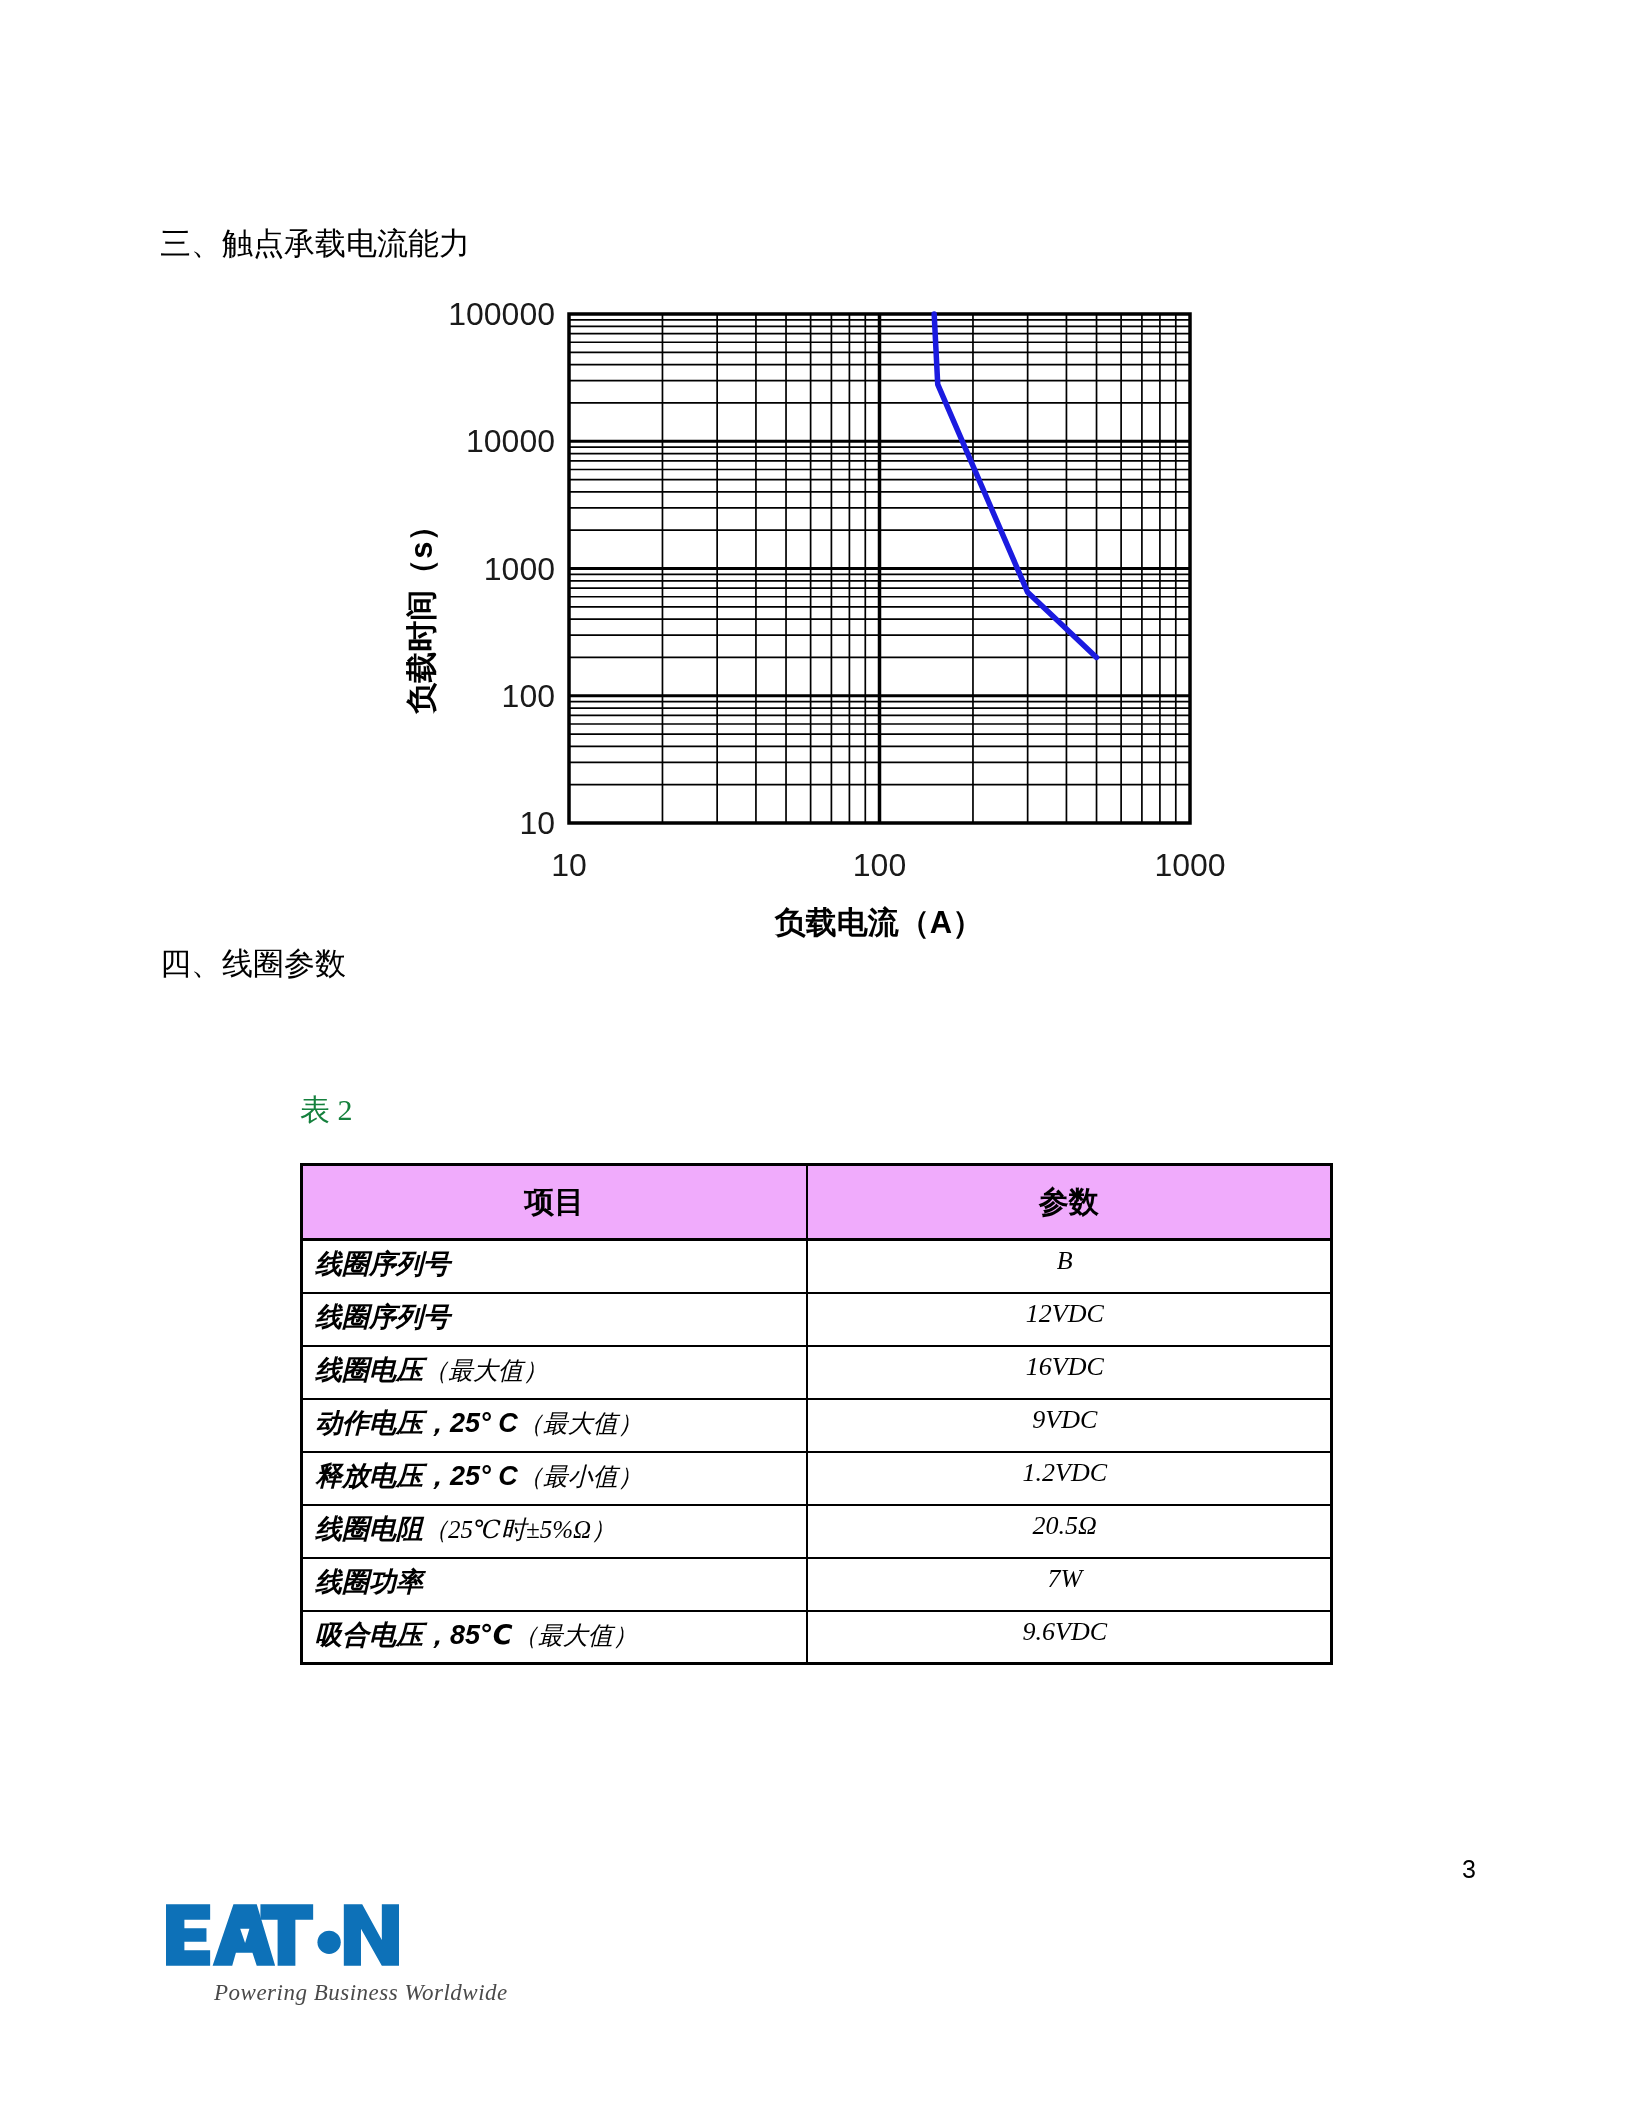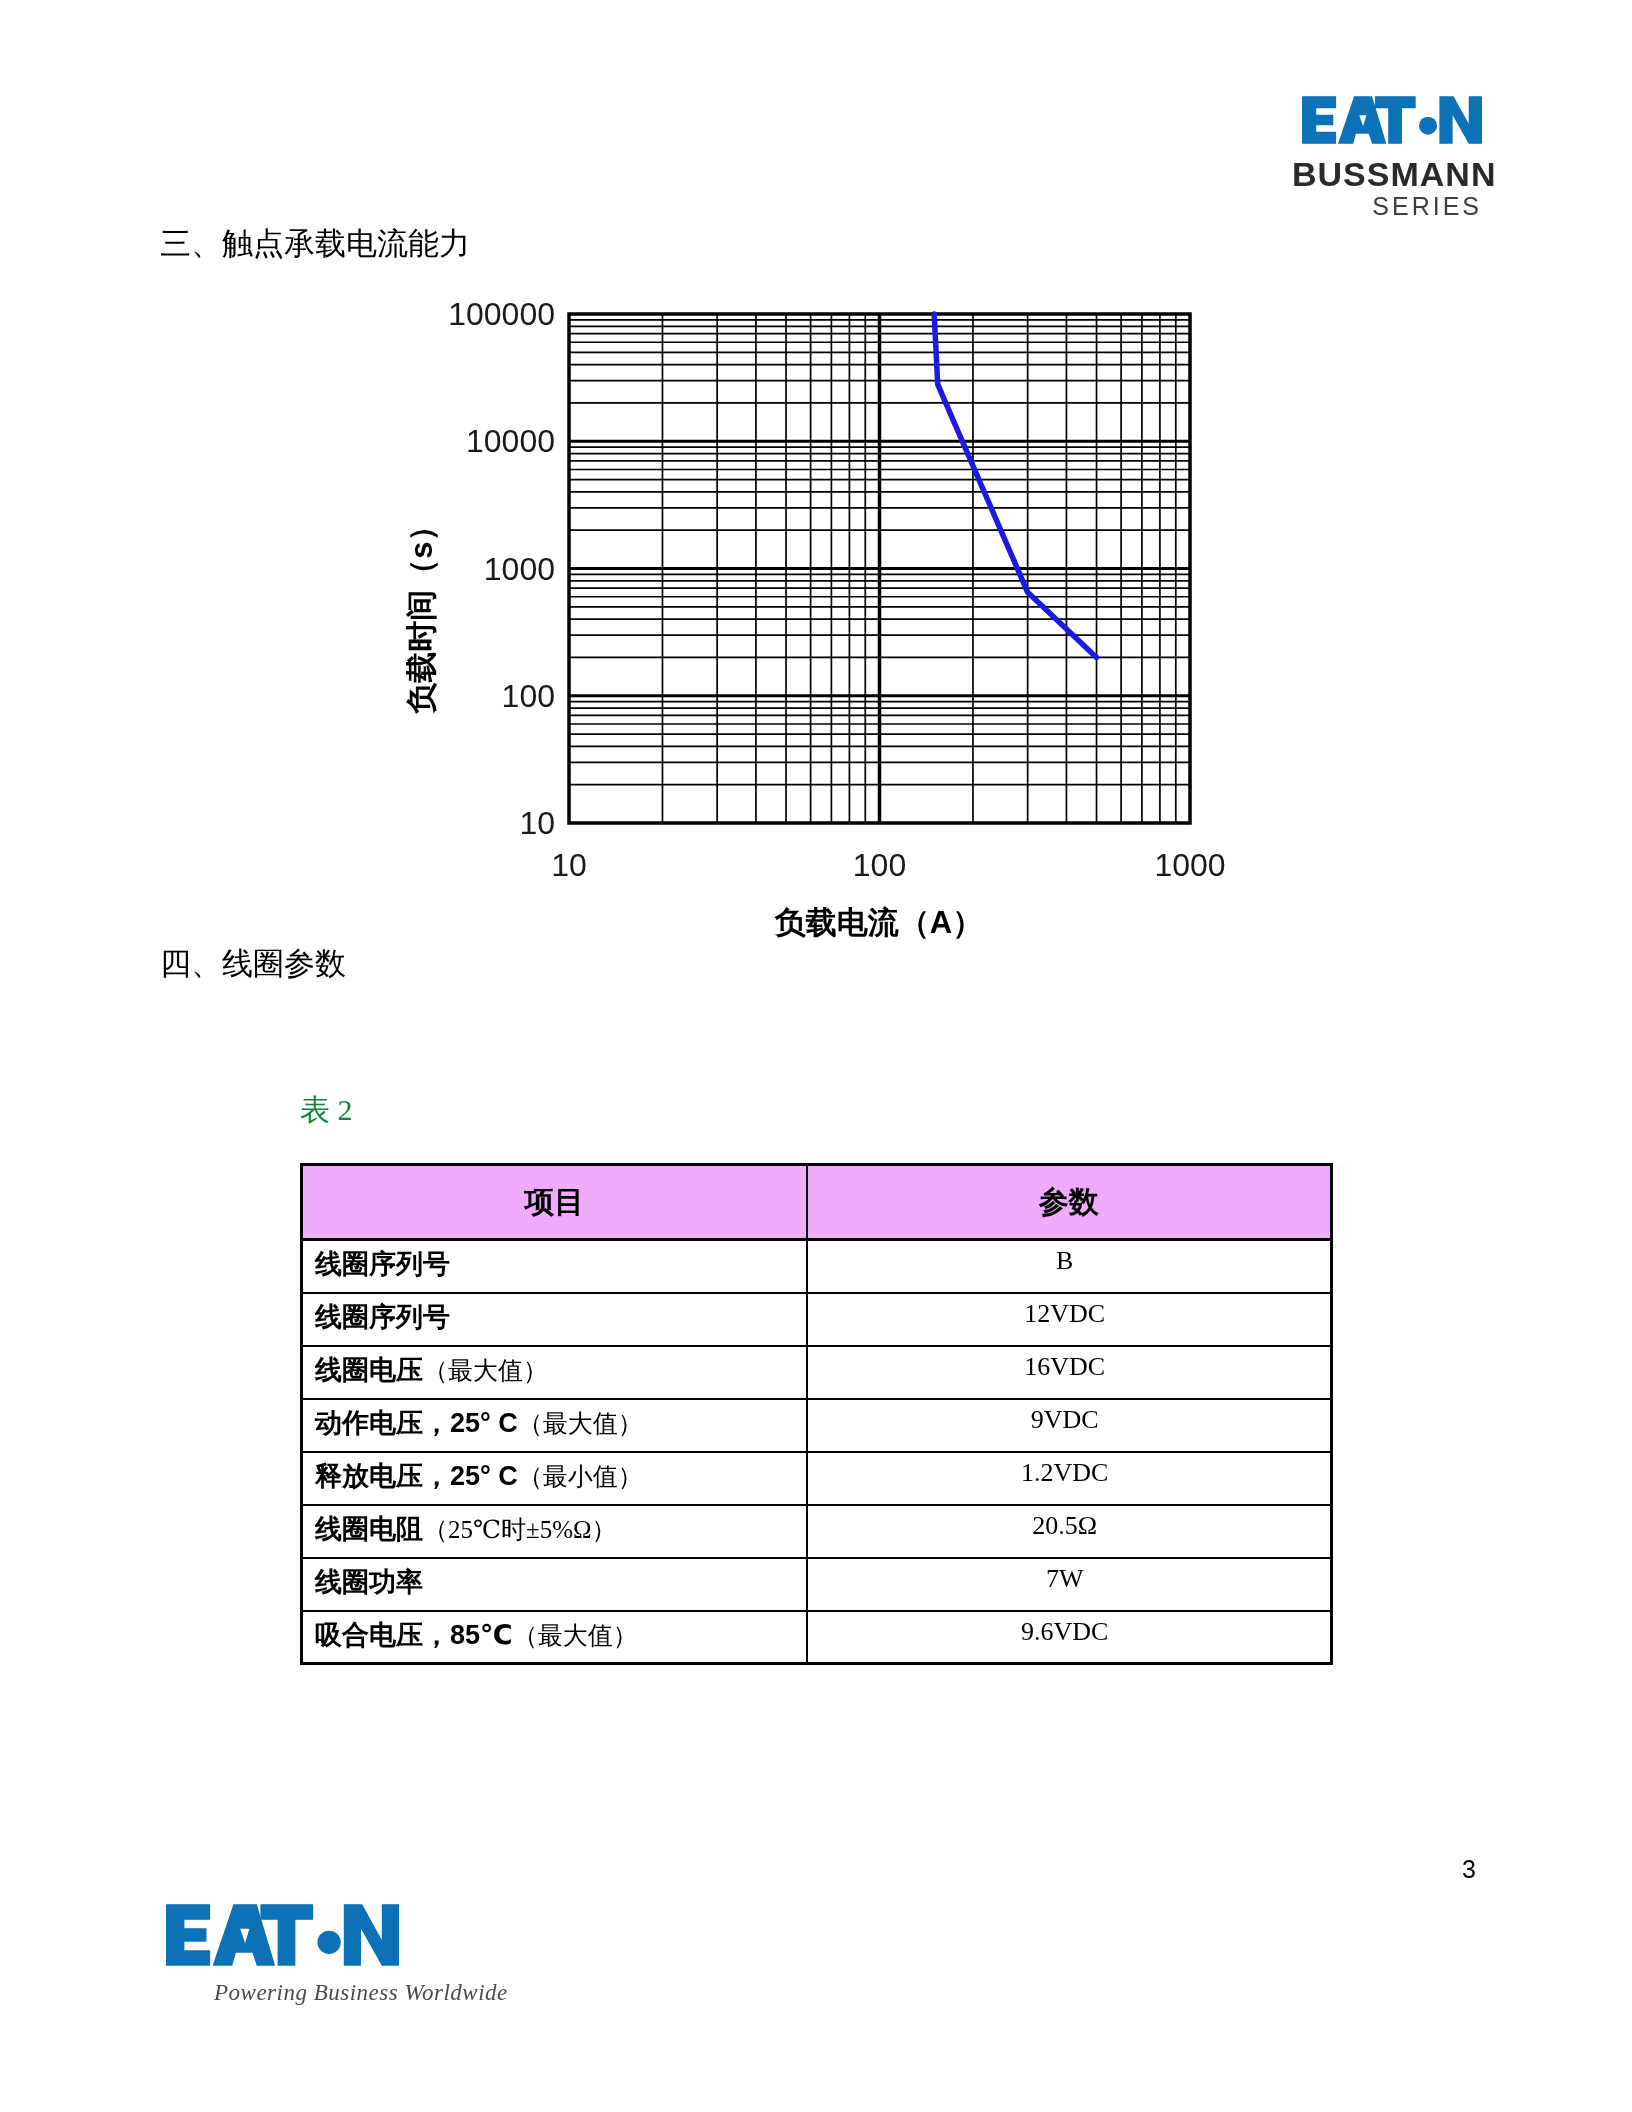--- a/index.html
+++ b/index.html
@@ -26,21 +26,21 @@
     font-size:31px;fill:#000;}
   
   .tbl-caption{position:absolute;left:300px;top:1090px;width:1030px;text-align:left;
     font-size:30px;color:#15803d;}
   table.param-table{position:absolute;left:300px;top:1163px;width:1030px;
     border-collapse:collapse;table-layout:fixed;border:3px solid #000;}
   .param-table th,.param-table td{border:2px solid #000;box-sizing:border-box;}
   .param-table thead th{background:#f0abfc;height:75px;vertical-align:middle;text-align:center;
     font-family:"Liberation Serif","DejaVu Serif",serif;font-weight:700;font-size:30px;
     border-bottom:3px solid #000;}
-  .param-table tbody td{height:53px;vertical-align:top;padding:5px 8px 0 0;}
+  .param-table tbody td{height:53px;vertical-align:top;padding:5px 8px 0 0;font-style:italic;}
   .param-table tbody td:first-child{padding-left:12px;}
   .param-table .lbl{font-family:"Liberation Sans","DejaVu Sans",sans-serif;font-weight:700;
     font-size:27px;}
   .param-table .note{font-family:"Liberation Serif","DejaVu Serif",serif;font-weight:400;
     font-size:25px;}
   .param-table td.val{text-align:center;font-family:"Liberation Serif","DejaVu Serif",serif;
     font-size:26px;}
   
   .page-number{position:absolute;left:1462px;top:1855px;
     font-family:"Liberation Sans","DejaVu Sans",sans-serif;font-size:25px;color:#000;}
@@ -61,27 +61,20 @@
       <path d="M38 51 L55 1 H74 L89 51 H74 L70.5 40.5 H57 L54 51 Z M60.5 21 H68 L64.5 32.5 Z" fill-rule="evenodd"></path>
       <path d="M77 1 H120 V13.5 H105.5 V51 H91 V13.5 H77 Z"></path>
       <circle cx="133" cy="32" r="9.5"></circle>
       <path d="M145 1 H160 L176 30 V1 H190 V51 H176 L159 21 V51 H145 Z"></path>
     </g>
   </defs>
 </svg>
 
 <div class="page">
 
-  <div class="brand-top">
-    <svg class="logo-svg" viewBox="0 0 190 52">
-      <use href="#eaton-mark"></use>
-    </svg>
-    <div class="brand-line1">BUSSMANN</div>
-    <div class="brand-line2">SERIES</div>
-  </div>
 
   <div id="sec3" class="sec-title">三、触点承载电流能力</div>
 
   <div class="chart-wrap">
     <svg id="chart" width="860" height="680" viewBox="0 0 860 680">
       <g id="chart-grid">
           <line x1="282.46981365366617" y1="36" x2="282.46981365366617" y2="545" stroke="#000" stroke-width="1.7"></line>
           <line x1="337.14614959045514" y1="36" x2="337.14614959045514" y2="545" stroke="#000" stroke-width="1.7"></line>
           <line x1="375.93962730733233" y1="36" x2="375.93962730733233" y2="545" stroke="#000" stroke-width="1.7"></line>
           <line x1="406.03018634633383" y1="36" x2="406.03018634633383" y2="545" stroke="#000" stroke-width="1.7"></line>

